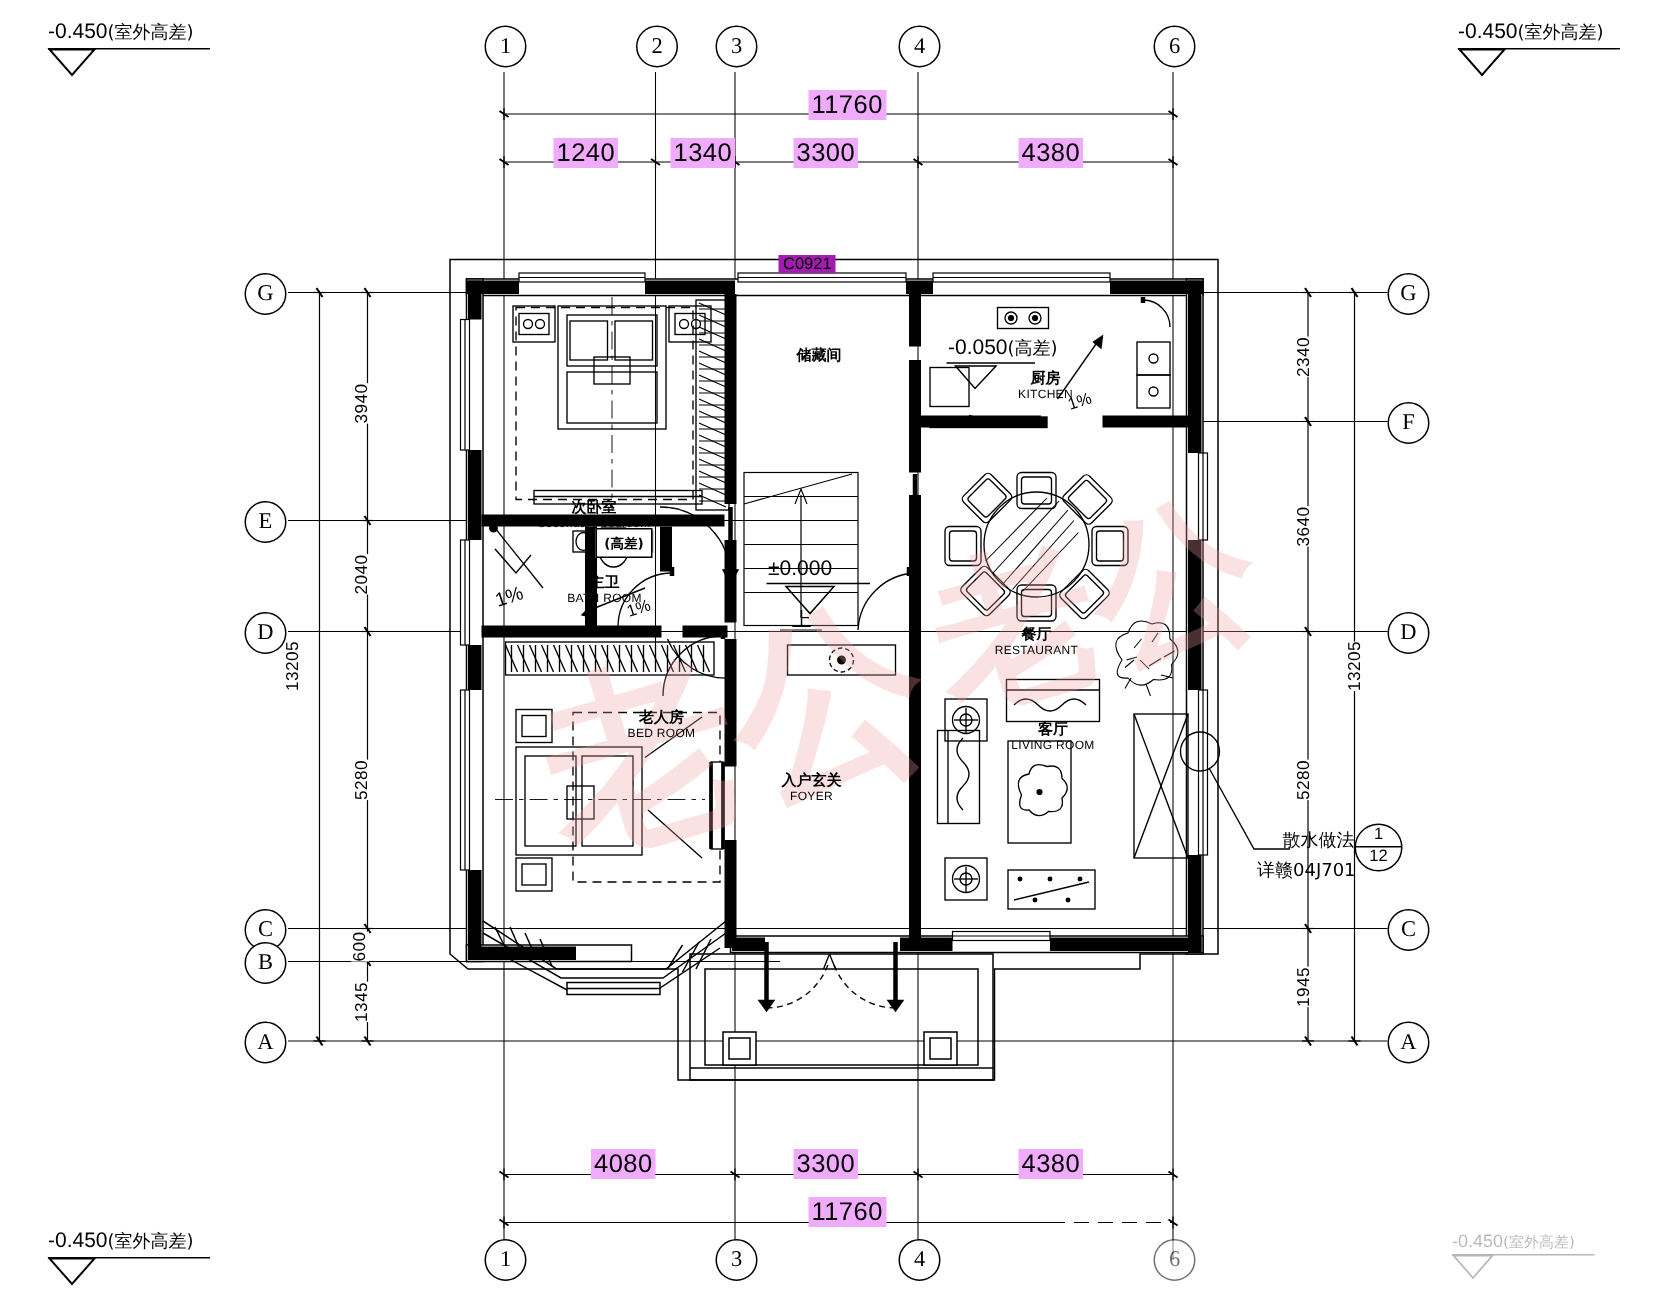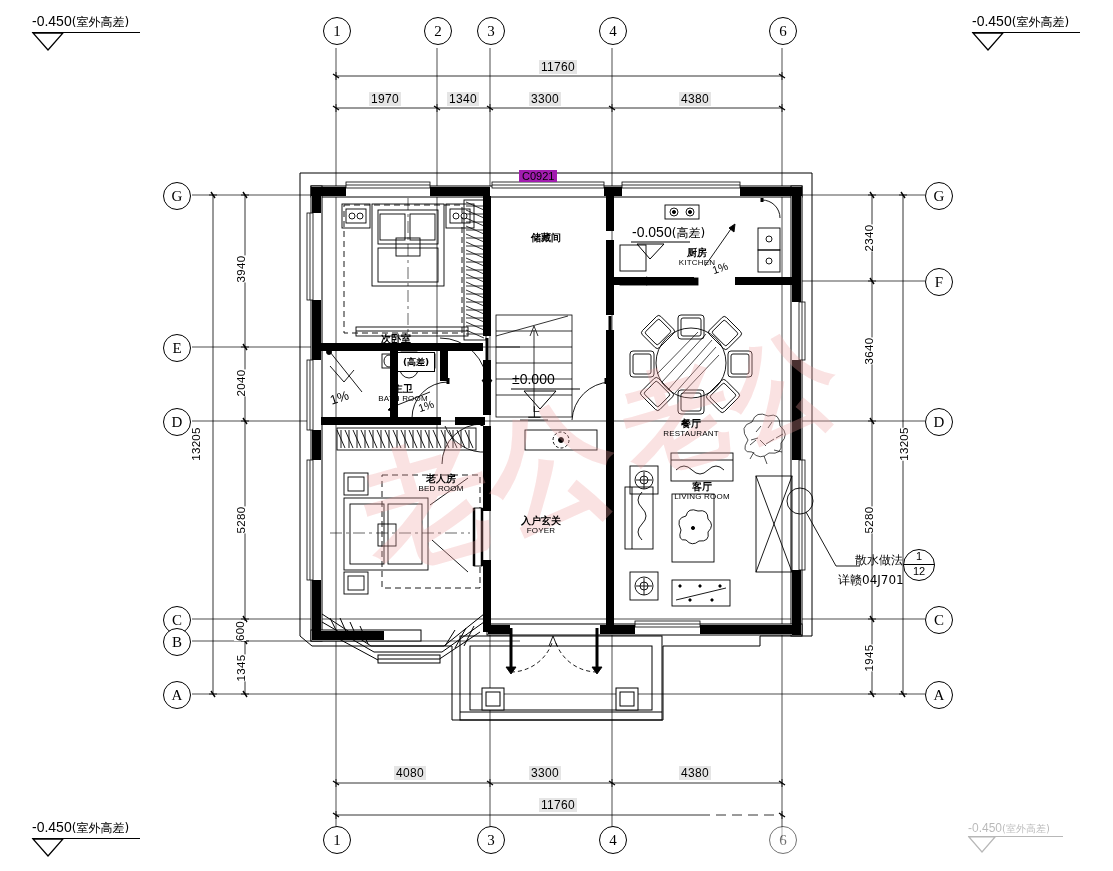--- a/index.html
+++ b/index.html
@@ -9,22 +9,22 @@
   .abs{position:absolute;}
   .ln{position:absolute;background:#000;}
   .hl{height:1px;}
 
   
   .bub{position:absolute;width:26px;height:26px;border:1.3px solid #000;border-radius:50%;
        display:flex;align-items:center;justify-content:center;font-size:15px;
        font-family:"Liberation Serif","DejaVu Serif",serif;background:#fff;z-index:6;}
 
   
-  .dim{position:absolute;font-size:12px;font-family:"Liberation Sans",sans-serif;
-       background:#e5e5e5;padding:0 2px;white-space:nowrap;letter-spacing:.3px;}
+  .dim{position:absolute;font-size:17px;font-family:"Liberation Sans",sans-serif;
+       background:#f0abfc;padding:0 2px;white-space:nowrap;letter-spacing:.3px;}
   .dimv{position:absolute;font-size:11.5px;font-family:"Liberation Sans",sans-serif;
         background:#fff;white-space:nowrap;transform-origin:center;
         transform:rotate(-90deg);letter-spacing:.3px;}
 
   
   .rm{position:absolute;text-align:center;line-height:1.05;white-space:nowrap;z-index:5;}
   .rm .cn{font-size:10px;font-weight:bold;font-family:Liberation Sans, sans-serif;display:block;}
   .rm .en{font-size:8px;font-family:"Liberation Sans",sans-serif;display:block;letter-spacing:.2px;}
 
   
@@ -662,21 +662,21 @@
     <span>D</span>
   </div>
 <div class="bub" style="left:925px;top:606px;">
     <span>C</span>
   </div>
 <div class="bub" style="left:925px;top:681px;">
     <span>A</span>
   </div>
 
 <div class="dim" style="left:539px;top:60px;">11760</div>
-<div class="dim" style="left:369px;top:92px;">1970</div>
+<div class="dim" style="left:369px;top:92px;">1240</div>
 <div class="dim" style="left:447px;top:92px;">1340</div>
 <div class="dim" style="left:529px;top:92px;">3300</div>
 <div class="dim" style="left:679px;top:92px;">4380</div>
 
 <div class="dim" style="left:394px;top:766px;">4080</div>
 <div class="dim" style="left:529px;top:766px;">3300</div>
 <div class="dim" style="left:679px;top:766px;">4380</div>
 <div class="dim" style="left:539px;top:798px;">11760</div>
 
 <div class="dimv" style="left:179px;top:438px;">13205</div>

